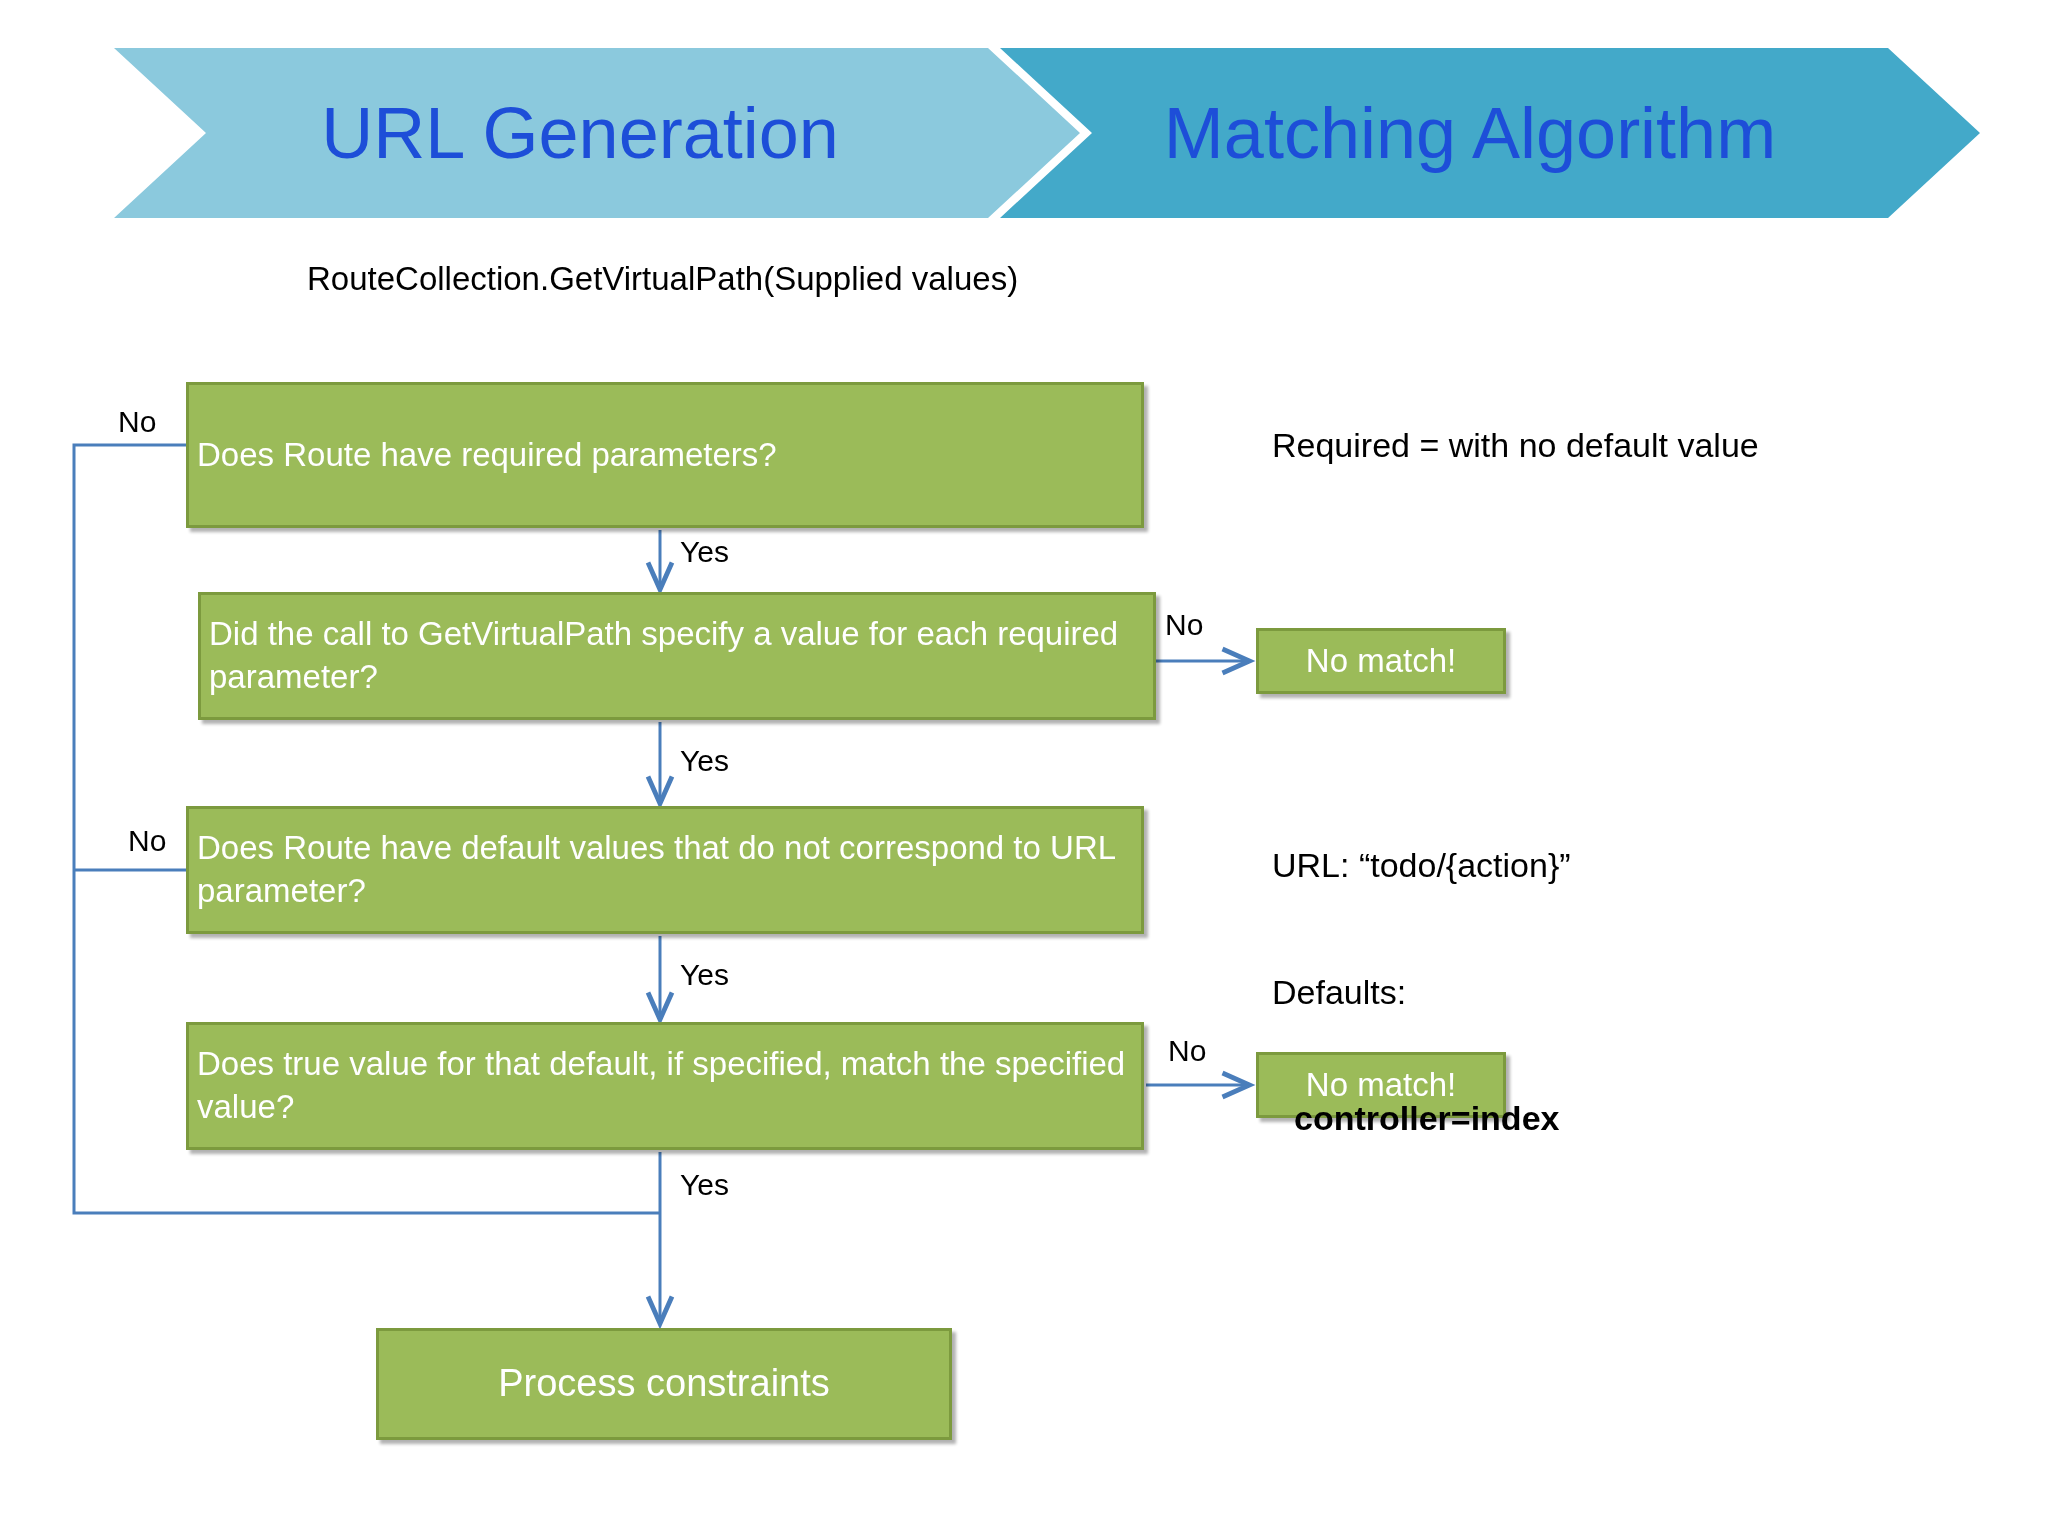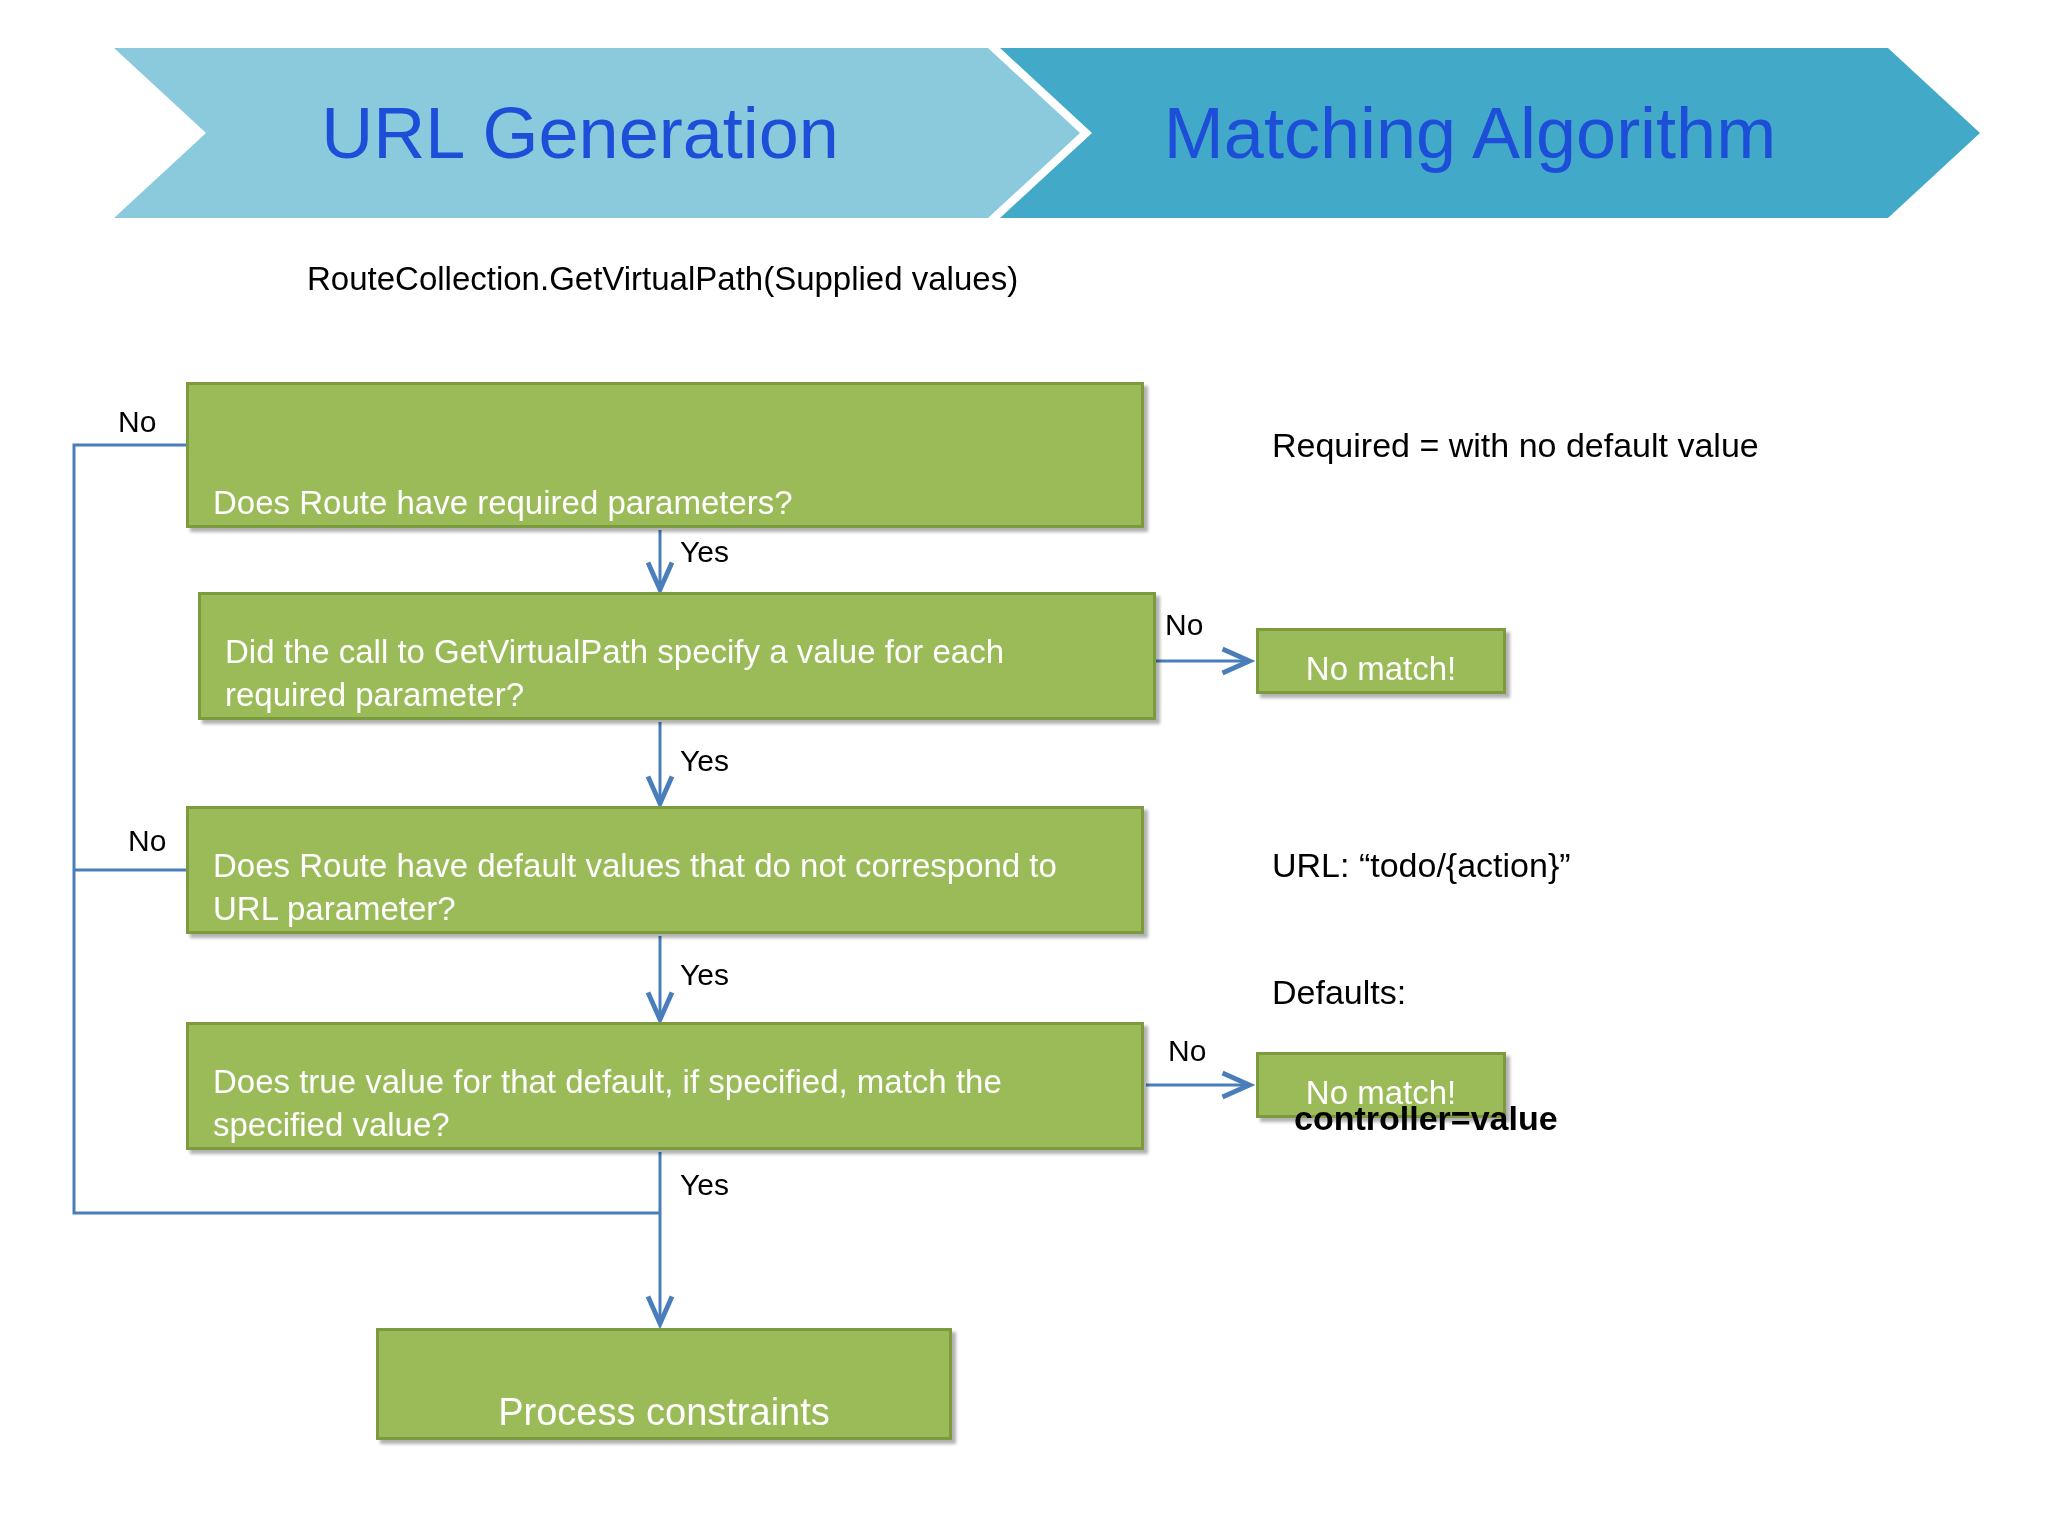--- a/index.html
+++ b/index.html
@@ -66,22 +66,22 @@
     position: absolute;
     box-sizing: border-box;
     background: #9BBB59;
     border: 3px solid #7C9A3E;
     box-shadow: 4px 4px 3px rgba(0,0,0,0.30);
     color: #ffffff;
     font-family: "Liberation Sans", sans-serif;
     font-size: 33px;
     line-height: 1.30;
     display: flex;
-    align-items: flex-end;
-    padding: 0 24px;
+    align-items: center;
+    padding: 0 8px;
   }
   .gbox.center { justify-content: center; text-align: center; }
   .gbox .txt { display: block; }
 
   #box-q1 { left: 186px; top: 382px;  width: 958px; height: 146px; }
   #box-q2 { left: 186px; top: 592px;  width: 958px; height: 128px; margin-left: 12px; }
   #box-q3 { left: 186px; top: 806px;  width: 958px; height: 128px; }
   #box-q4 { left: 186px; top: 1022px; width: 958px; height: 128px; }
 
   #box-nomatch-1 { left: 1256px; top: 628px;  width: 250px; height: 66px; }
@@ -197,16 +197,16 @@
   <div class="edge-label" id="lbl-no-3">No</div>
   <div class="edge-label" id="lbl-yes-3">Yes</div>
   <div class="edge-label" id="lbl-no-4">No</div>
   <div class="edge-label" id="lbl-yes-4">Yes</div>
 
   <div class="note" id="note-required">Required = with no default value</div>
 
   <div class="note" id="note-url">
     <div>URL: “todo/{action}”</div>
     <div>Defaults:</div>
-    <div><span class="indent bold">controller=value</span></div>
+    <div><span class="indent bold">controller=index</span></div>
   </div>
 
 </div>
 
 </body></html>

